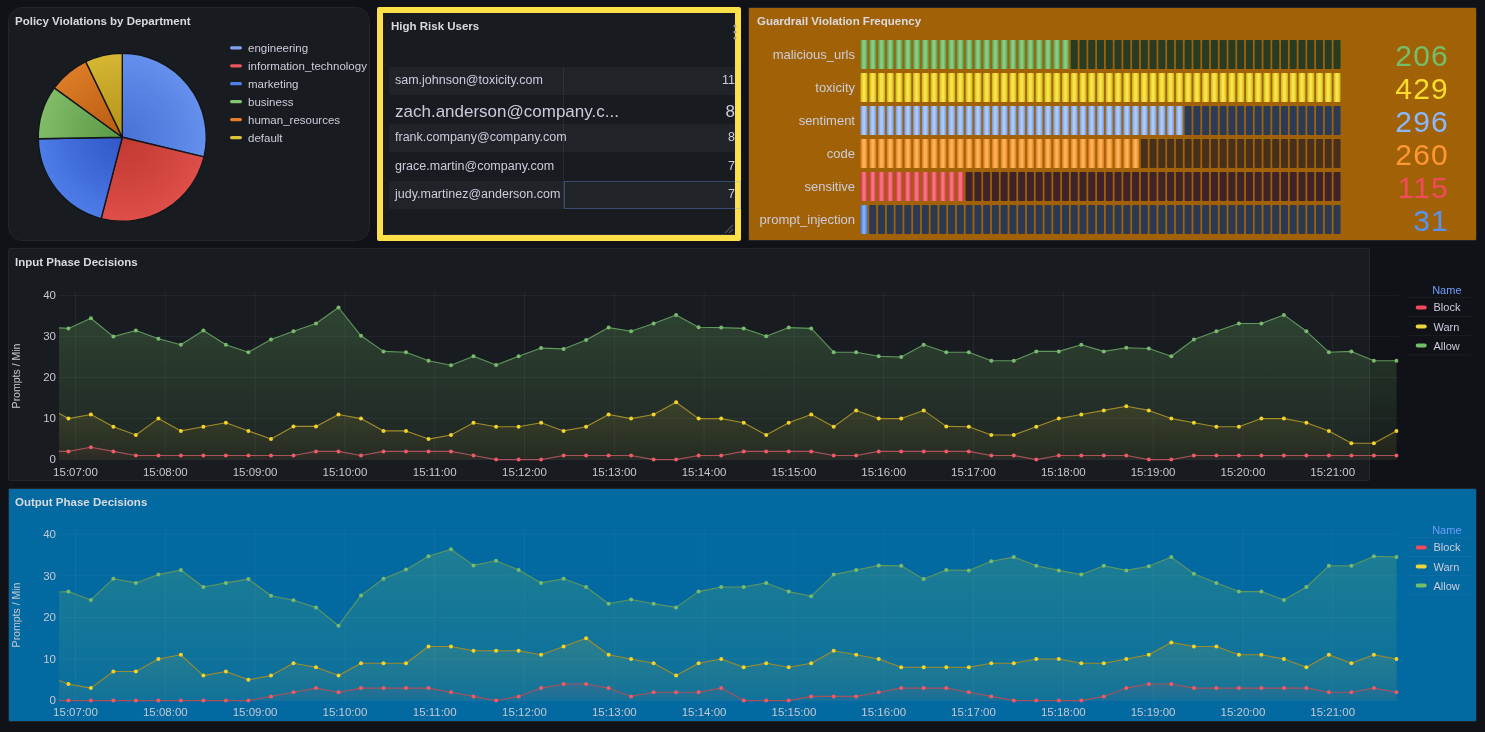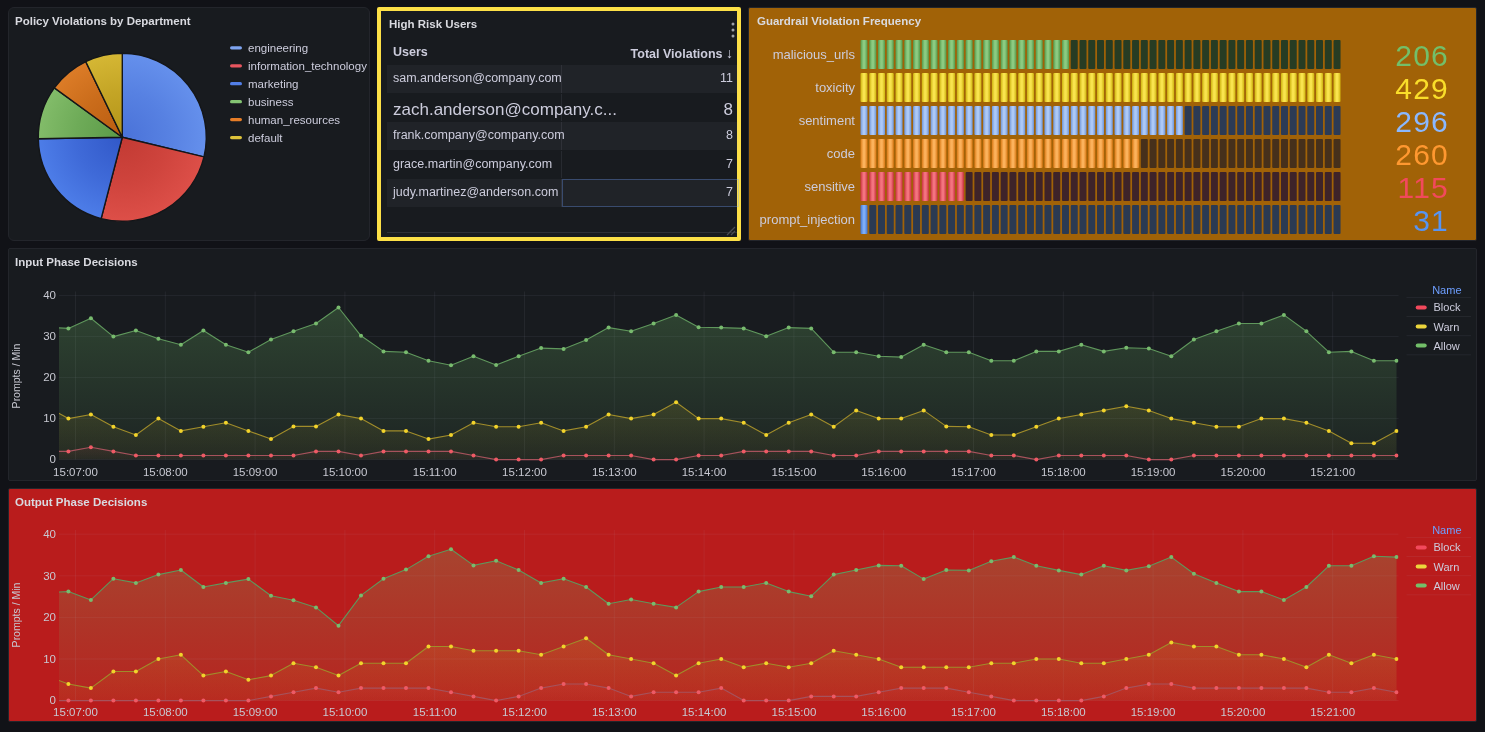--- a/index.html
+++ b/index.html
@@ -1,19 +1,19 @@
 <!DOCTYPE html>
 <html><head><meta charset="utf-8"><style>
 html,body{margin:0;padding:0;background:#111217;font-family:"Liberation Sans",sans-serif;}
 *{box-sizing:border-box}
 #page{position:relative;width:1485px;height:732px;background:#111217;overflow:hidden}
 text{font-family:"Liberation Sans",sans-serif}
 </style></head><body>
 <div id="page">
-<div style="position:absolute;left:8px;top:7px;width:362px;height:234px;background:#181b1f;border:1px solid #23252b;border-radius:6px;box-sizing:border-box">
+<div style="position:absolute;left:8px;top:7px;width:362px;height:234px;background:#181b1f;border:1px solid #23252b;border-radius:14px;box-sizing:border-box">
       <div style="position:absolute;left:6px;top:5px;font-size:11.5px;font-weight:600;color:#d9dae0;line-height:16px;white-space:nowrap">Policy Violations by Department</div>
       <svg width="362" height="234" style="position:absolute;left:0;top:0">
         <defs>
           <radialGradient id="pgeng" gradientUnits="userSpaceOnUse" cx="113.3" cy="129.3" r="84.0">
             <stop offset="0" stop-color="#4a72d8"></stop>
             <stop offset="0.55" stop-color="#5781e2"></stop>
             <stop offset="1" stop-color="#6590ec"></stop>
           </radialGradient>
           <radialGradient id="pgit" gradientUnits="userSpaceOnUse" cx="113.3" cy="129.3" r="84.0">
             <stop offset="0" stop-color="#c23a33"></stop>
@@ -54,28 +54,24 @@
         <rect x="221" y="74.1" width="12" height="3.2" rx="1.6" fill="#527fe8"></rect>
         <text x="239" y="79.6" font-size="11.5" fill="#ccccdc">marketing</text>
         <rect x="221" y="92.1" width="12" height="3.2" rx="1.6" fill="#84c473"></rect>
         <text x="239" y="97.6" font-size="11.5" fill="#ccccdc">business</text>
         <rect x="221" y="110.0" width="12" height="3.2" rx="1.6" fill="#e67d27"></rect>
         <text x="239" y="115.5" font-size="11.5" fill="#ccccdc">human_resources</text>
         <rect x="221" y="128.0" width="12" height="3.2" rx="1.6" fill="#dcc23a"></rect>
         <text x="239" y="133.5" font-size="11.5" fill="#ccccdc">default</text>
       </svg>
     </div>
-    <div style="position:absolute;left:377px;top:7px;width:364px;height:234px;background:#181b1f;border:4px solid #fde047;border-radius:2px;box-sizing:border-box">
+    <div style="position:absolute;left:377px;top:7px;width:364px;height:234px;background:#181b1f;border:6px solid #fde047;border-radius:2px;box-sizing:border-box">
       <div style="position:absolute;left:8px;top:5px;font-size:11.5px;font-weight:600;color:#d9dae0;line-height:16px;white-space:nowrap">High Risk Users</div>
-      <div style="position:absolute;left:6px;top:31px;width:352px;height:23px;font-size:12.5px;font-weight:600;color:#ccccdc">
-        <span style="position:absolute;left:6px;top:3px">Users</span>
-        <span style="position:absolute;right:6px;top:3px">Total Violations <span style="font-size:14px">↓</span></span>
-      </div>
       <div style="position:absolute;left:6px;top:54.0px;width:352px;height:27.6px;background:rgba(204,204,220,0.05);font-size:12.5px;color:#ccccdc">
-        <span style="position:absolute;left:6px;top:6px;white-space:nowrap">sam.anderson@company.com</span>
+        <span style="position:absolute;left:6px;top:6px;white-space:nowrap">sam.johnson@toxicity.com</span>
         <div style="position:absolute;left:174px;top:0;width:178px;height:100%;border-left:1px solid rgba(204,204,220,0.09)">
           <span style="position:absolute;right:6px;top:6px">11</span>
         </div>
       </div>
       <div style="position:absolute;left:6px;top:82.6px;width:352px;height:27.6px;font-size:17px;color:#ccccdc">
         <span style="position:absolute;left:6px;top:6px;white-space:nowrap">zach.anderson@company.c...</span>
         <div style="position:absolute;left:174px;top:0;width:178px;height:100%;border-left:1px solid rgba(204,204,220,0.09)">
           <span style="position:absolute;right:6px;top:6px">8</span>
         </div>
       </div>
@@ -485,21 +481,21 @@
         <rect x="531.98" y="197.0" width="7.0" height="29.0" rx="1" fill="#2b3a52"></rect>
         <rect x="540.74" y="197.0" width="7.0" height="29.0" rx="1" fill="#2b3a52"></rect>
         <rect x="549.50" y="197.0" width="7.0" height="29.0" rx="1" fill="#2b3a52"></rect>
         <rect x="558.26" y="197.0" width="7.0" height="29.0" rx="1" fill="#2b3a52"></rect>
         <rect x="567.02" y="197.0" width="7.0" height="29.0" rx="1" fill="#2b3a52"></rect>
         <rect x="575.78" y="197.0" width="7.0" height="29.0" rx="1" fill="#2b3a52"></rect>
         <rect x="584.54" y="197.0" width="7.0" height="29.0" rx="1" fill="#2b3a52"></rect>
         <text x="700" y="222.5" font-size="30" font-weight="500" letter-spacing="1.2" fill="#5794F2" text-anchor="end">31</text>
       </svg>
     </div>
-    <div style="position:absolute;left:8px;top:248px;width:1469px;height:233px;background:#181b1f;border:1px solid #23252b;border-radius:2px;box-sizing:border-box">
+    <div style="position:absolute;left:8px;top:248px;width:1362px;height:233px;background:#181b1f;border:1px solid #23252b;border-radius:2px;box-sizing:border-box">
       <div style="position:absolute;left:6px;top:5px;font-size:11.5px;font-weight:600;color:#d9dae0;line-height:16px;white-space:nowrap">Input Phase Decisions</div>
       <svg width="1469" height="233" style="position:absolute;left:0;top:0">
         <defs>
           <linearGradient id="gfi" gradientUnits="userSpaceOnUse" x1="0" y1="42.50000000000003" x2="0" y2="210.60000000000002">
             <stop offset="0" stop-color="rgba(115,191,105,0.27)"></stop>
             <stop offset="1" stop-color="rgba(115,191,105,0.05)"></stop>
           </linearGradient>
           <linearGradient id="yfi" gradientUnits="userSpaceOnUse" x1="0" y1="149.10000000000002" x2="0" y2="210.60000000000002">
             <stop offset="0" stop-color="rgba(250,222,42,0.11)"></stop>
             <stop offset="1" stop-color="rgba(250,222,42,0.035)"></stop>
@@ -750,21 +746,21 @@
         <line x1="1397.5" y1="86.7" x2="1462" y2="86.7" stroke="rgba(204,204,220,0.07)" stroke-width="1"></line>
         <line x1="1397.5" y1="105.8" x2="1462" y2="105.8" stroke="rgba(204,204,220,0.07)" stroke-width="1"></line>
         <rect x="1406.7" y="56.4" width="11" height="4" rx="2" fill="#F2495C"></rect>
         <text x="1424.5" y="62.4" font-size="11" fill="#ccccdc">Block</text>
         <rect x="1406.7" y="75.5" width="11" height="4" rx="2" fill="#ecd53c"></rect>
         <text x="1424.5" y="81.5" font-size="11" fill="#ccccdc">Warn</text>
         <rect x="1406.7" y="94.6" width="11" height="4" rx="2" fill="#73BF69"></rect>
         <text x="1424.5" y="100.6" font-size="11" fill="#ccccdc">Allow</text>
       </svg>
     </div>
-    <div style="position:absolute;left:8px;top:488px;width:1469px;height:234px;background:#b91c1c;border:1px solid #23252b;border-radius:2px;box-sizing:border-box">
+    <div style="position:absolute;left:8px;top:488px;width:1469px;height:234px;background:#0369a1;border:1px solid #23252b;border-radius:2px;box-sizing:border-box">
       <div style="position:absolute;left:6px;top:5px;font-size:11.5px;font-weight:600;color:#d9dae0;line-height:16px;white-space:nowrap">Output Phase Decisions</div>
       <svg width="1469" height="233" style="position:absolute;left:0;top:0">
         <defs>
           <linearGradient id="gfo" gradientUnits="userSpaceOnUse" x1="0" y1="41.04000000000002" x2="0" y2="211.60000000000002">
             <stop offset="0" stop-color="rgba(115,191,105,0.27)"></stop>
             <stop offset="1" stop-color="rgba(115,191,105,0.05)"></stop>
           </linearGradient>
           <linearGradient id="yfo" gradientUnits="userSpaceOnUse" x1="0" y1="149.20000000000002" x2="0" y2="211.60000000000002">
             <stop offset="0" stop-color="rgba(250,222,42,0.11)"></stop>
             <stop offset="1" stop-color="rgba(250,222,42,0.035)"></stop>

